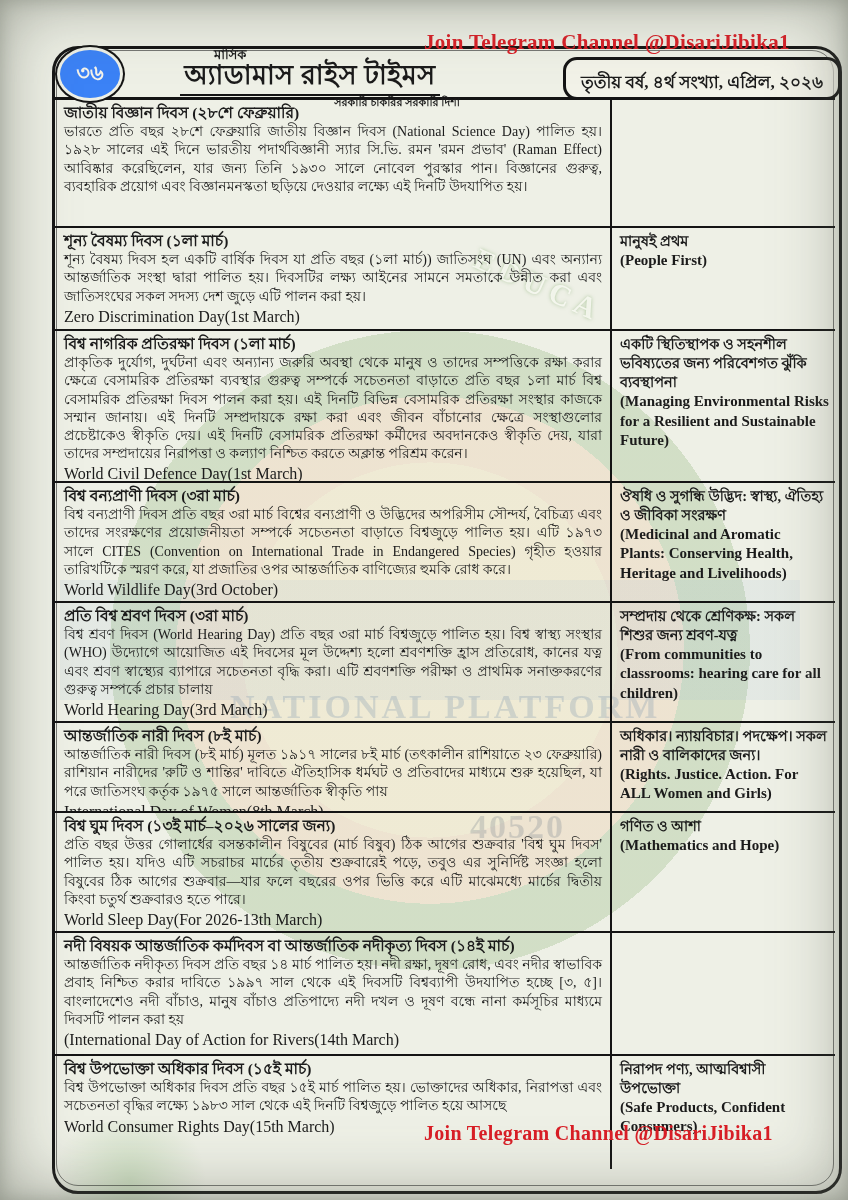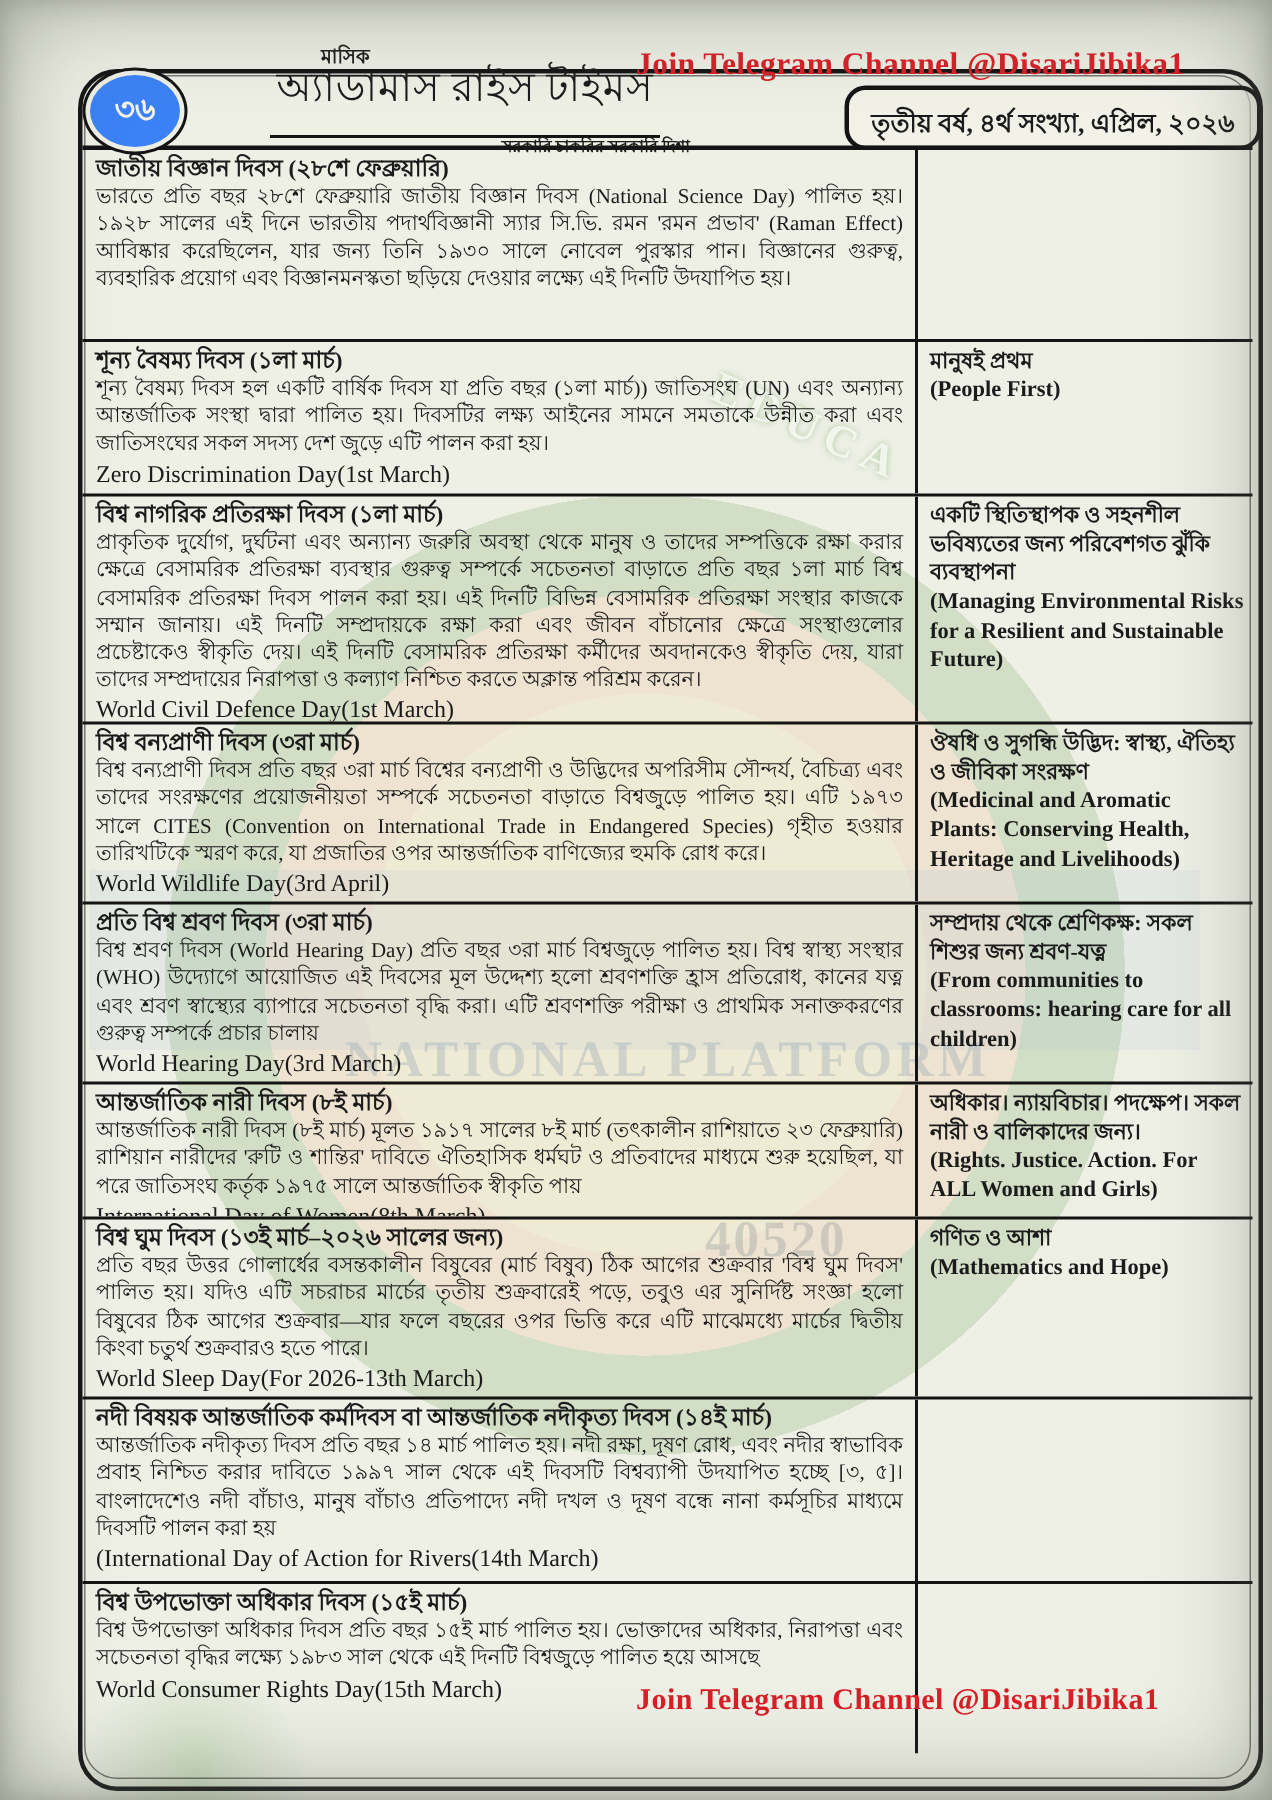--- a/index.html
+++ b/index.html
@@ -43,25 +43,25 @@
     border:1px solid rgba(20,20,20,.55);border-radius:22px;z-index:1;
   }
   
   .page-num{
     position:absolute;left:60px;top:50px;width:60px;height:48px;z-index:3;
     background:#3b82f6;border-radius:50%;color:#f5f3ea;
     display:flex;align-items:center;justify-content:center;
     font-size:21px;font-weight:bold;
     box-shadow:0 0 0 3px #eef0e6, 0 0 0 5px #141414;
   }
-  .masthead{position:absolute;left:150px;top:31px;width:320px;text-align:center;z-index:3;}
+  .masthead{position:absolute;left:150px;top:48px;width:320px;text-align:center;z-index:3;}
   .masthead-top{font-size:13px;font-weight:bold;text-align:left;padding-left:64px;line-height:1;}
   .masthead-title{
-    font-size:27px;font-weight:400;line-height:1.05;letter-spacing:.5px;
-    border-bottom:2px solid #141414;display:inline-block;padding:0 4px 18px;text-align:center;
+    font-size:27px;font-weight:700;line-height:1.05;letter-spacing:.5px;
+    border-bottom:2px solid #141414;display:inline-block;padding:0 4px 5px;text-align:center;
   }
   .masthead-sub{font-size:11px;font-weight:bold;line-height:1.2;padding-right:10px;text-align:right;}
   .telegram-top{
     position:absolute;left:424px;top:30px;z-index:4;
     color:#d91e26;font-size:21px;font-weight:bold;letter-spacing:.3px;
   }
   .issue-box{
     position:absolute;left:563px;top:57px;width:272px;height:37px;z-index:3;
     border:3px solid #141414;border-radius:14px;background:rgba(245,243,234,.6);
     display:flex;align-items:flex-end;justify-content:center;
@@ -144,21 +144,21 @@
     <div class="cell-right">
       <div class="theme-bn">একটি স্থিতিস্থাপক ও সহনশীল ভবিষ্যতের জন্য পরিবেশগত ঝুঁকি ব্যবস্থাপনা</div>
       <div class="theme-en">(Managing Environmental Risks for a Resilient and Sustainable Future)</div>
     </div>
   </div>
 
   <div class="row" style="height:120px">
     <div class="cell-left">
       <div class="day-title">বিশ্ব বন্যপ্রাণী দিবস (৩রা মার্চ)</div>
       <div class="day-body">বিশ্ব বন্যপ্রাণী দিবস প্রতি বছর ৩রা মার্চ বিশ্বের বন্যপ্রাণী ও উদ্ভিদের অপরিসীম সৌন্দর্য, বৈচিত্র্য এবং তাদের সংরক্ষণের প্রয়োজনীয়তা সম্পর্কে সচেতনতা বাড়াতে বিশ্বজুড়ে পালিত হয়। এটি ১৯৭৩ সালে CITES (Convention on International Trade in Endangered Species) গৃহীত হওয়ার তারিখটিকে স্মরণ করে, যা প্রজাতির ওপর আন্তর্জাতিক বাণিজ্যের হুমকি রোধ করে।</div>
-      <div class="day-english">World Wildlife  Day(3rd April)</div>
+      <div class="day-english">World Wildlife  Day(3rd October)</div>
     </div>
     <div class="cell-right">
       <div class="theme-bn">ঔষধি ও সুগন্ধি উদ্ভিদ: স্বাস্থ্য, ঐতিহ্য ও জীবিকা সংরক্ষণ</div>
       <div class="theme-en">(Medicinal and Aromatic Plants: Conserving Health, Heritage and Livelihoods)</div>
     </div>
   </div>
 
   <div class="row" style="height:120px">
     <div class="cell-left">
       <div class="day-title">প্রতি বিশ্ব শ্রবণ দিবস (৩রা মার্চ)</div>
@@ -202,18 +202,22 @@
       <div class="day-english">(International Day of Action for Rivers(14th March)</div>
     </div>
   </div>
 
   <div class="row" style="height:113px;border-bottom:none;">
     <div class="cell-left">
       <div class="day-title">বিশ্ব উপভোক্তা অধিকার দিবস (১৫ই মার্চ)</div>
       <div class="day-body">বিশ্ব উপভোক্তা অধিকার দিবস প্রতি বছর ১৫ই মার্চ পালিত হয়। ভোক্তাদের অধিকার, নিরাপত্তা এবং সচেতনতা বৃদ্ধির লক্ষ্যে ১৯৮৩ সাল থেকে এই দিনটি বিশ্বজুড়ে পালিত হয়ে আসছে</div>
       <div class="day-english">World  Consumer Rights Day(15th March)</div>
     </div>
+    <div class="cell-right">
+      <div class="theme-bn">নিরাপদ পণ্য, আত্মবিশ্বাসী উপভোক্তা</div>
+      <div class="theme-en">(Safe Products, Confident Consumers)</div>
+    </div>
   </div>
 
 </div>
 
 <div class="telegram-bottom">Join Telegram Channel @DisariJibika1</div>
 <div class="scan-vignette"></div>
 
 </body></html>

